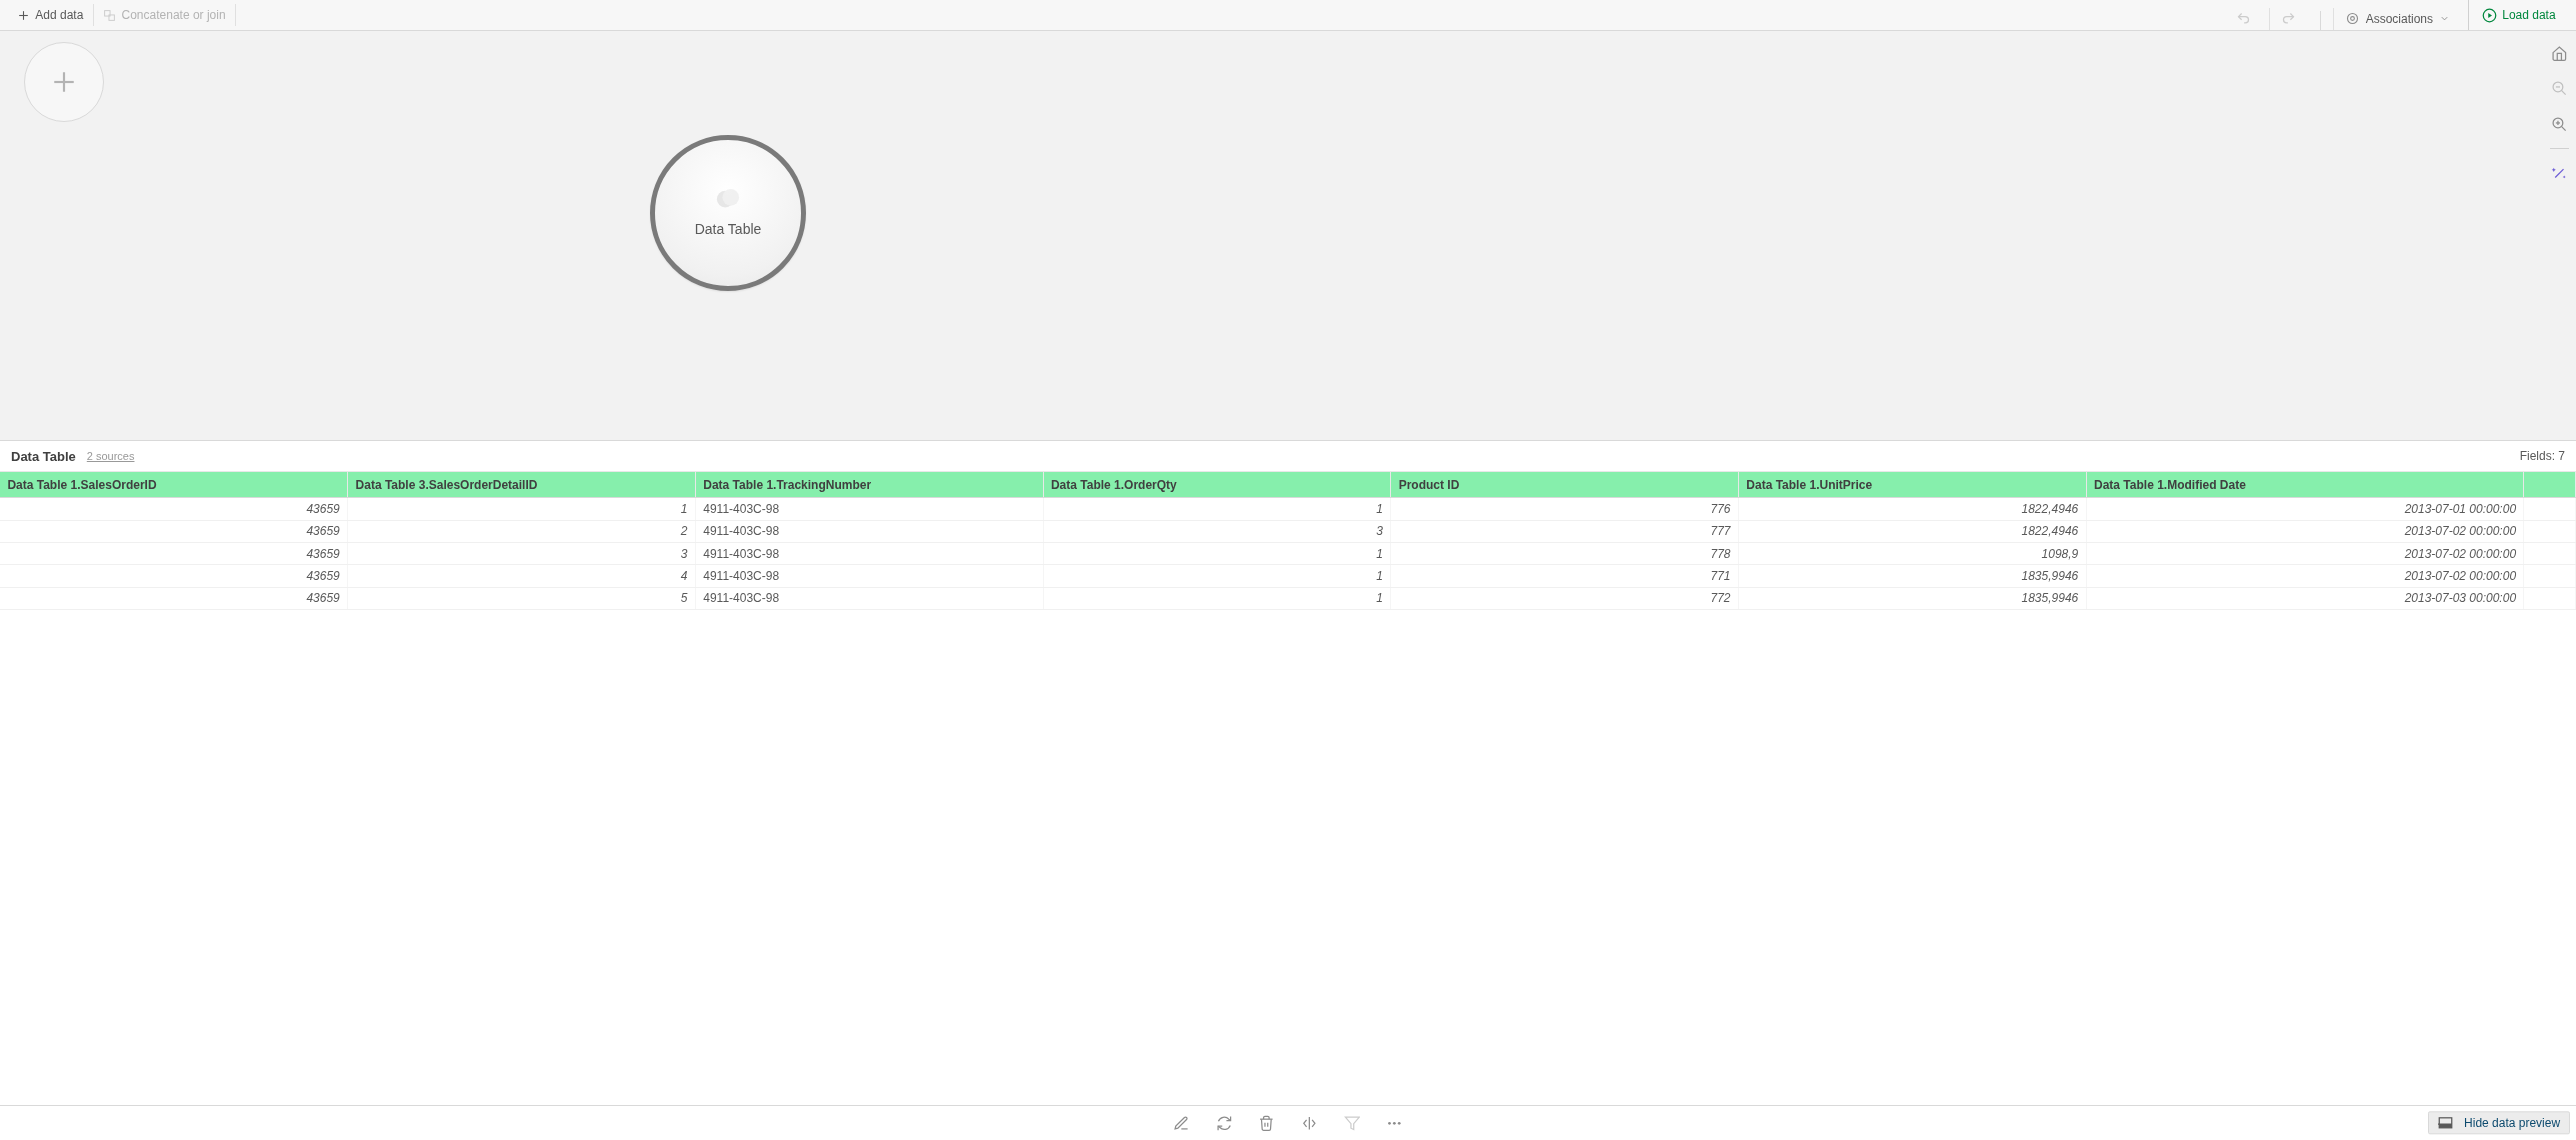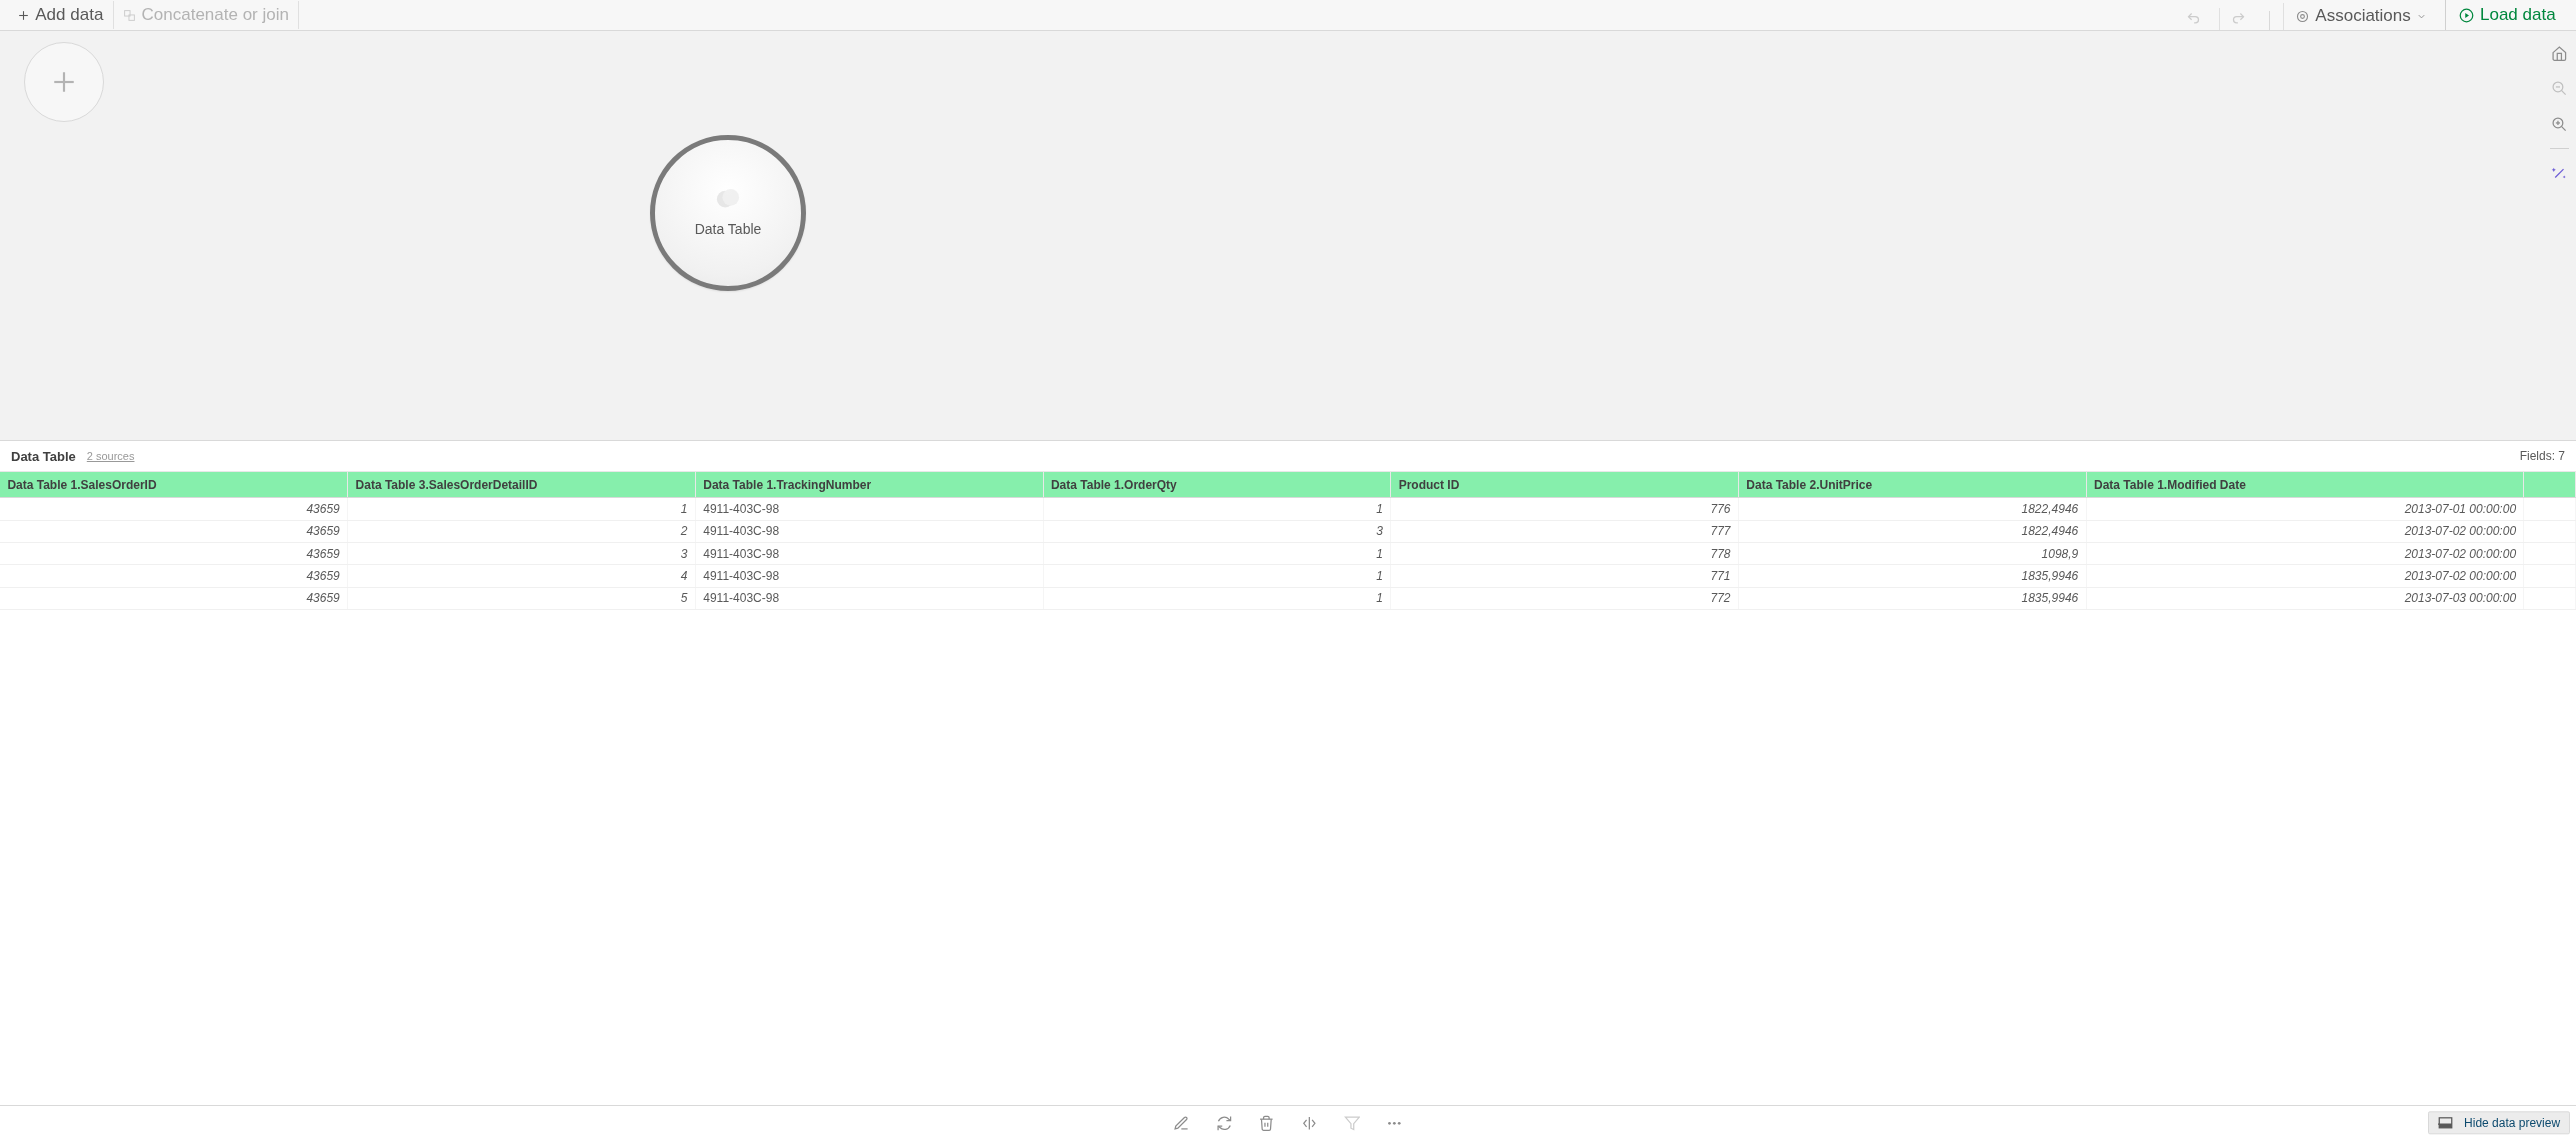--- a/index.html
+++ b/index.html
@@ -11,21 +11,21 @@
     height: 31px;
     background: #f7f7f7;
     border-bottom: 0.9px solid #d9d9d9;
     display: flex;
     align-items: center;
     padding: 0 7.4px;
   }
   .toolbar-left { display: flex; align-items: center; gap: 0; }
   .toolbar-btn {
     display: inline-flex; align-items: center; gap: 5.6px;
-    padding: 3.7px 9.3px; cursor: pointer; font-size: 17px; color: #595959;
+    padding: 3.7px 9.3px; cursor: pointer; font-size: 12px; color: #595959;
     border-right: 0.9px solid #e0e0e0;
   }
   .toolbar-btn.disabled { color: #b3b3b3; cursor: default; }
   .toolbar-btn.icon-only { padding: 3.7px 7.4px; border-right: none; }
   .toolbar-right { margin-left: auto; display: flex; align-items: flex-end; gap: 7px; }
   .toolbar-right .toolbar-btn { border-right: none; border-left: 0.9px solid #e0e0e0; padding: 3.7px 11px; }
   .toolbar-right .toolbar-btn.first { border-left: none; }
   .toolbar-right .toolbar-btn.huge-sep { border-left: 0.9px solid #d0d0d0; padding: 15px 13px; height: 30px; }
   .load-btn { color: #00873d; font-weight: 400; }
   .vsep { width: 0.9px; height: 18.6px; background: #d9d9d9; margin: 0 5.6px; }
@@ -239,21 +239,21 @@
         <col style="width: 17%;">
         <col style="width: 2%;">
       </colgroup>
     <thead>
         <tr id="thead-row">
           <th>Data Table 1.SalesOrderID</th>
           <th>Data Table 3.SalesOrderDetailID</th>
           <th>Data Table 1.TrackingNumber</th>
           <th>Data Table 1.OrderQty</th>
           <th>Product ID</th>
-          <th>Data Table 2.UnitPrice</th>
+          <th>Data Table 1.UnitPrice</th>
           <th>Data Table 1.Modified Date</th>
           <th></th>
         </tr>
       </thead>
     <tbody id="tbody">
         <tr>
           <td class="num">43659</td>
           <td class="num">1</td>
           <td class="txt">4911-403C-98</td>
           <td class="num">1</td>

